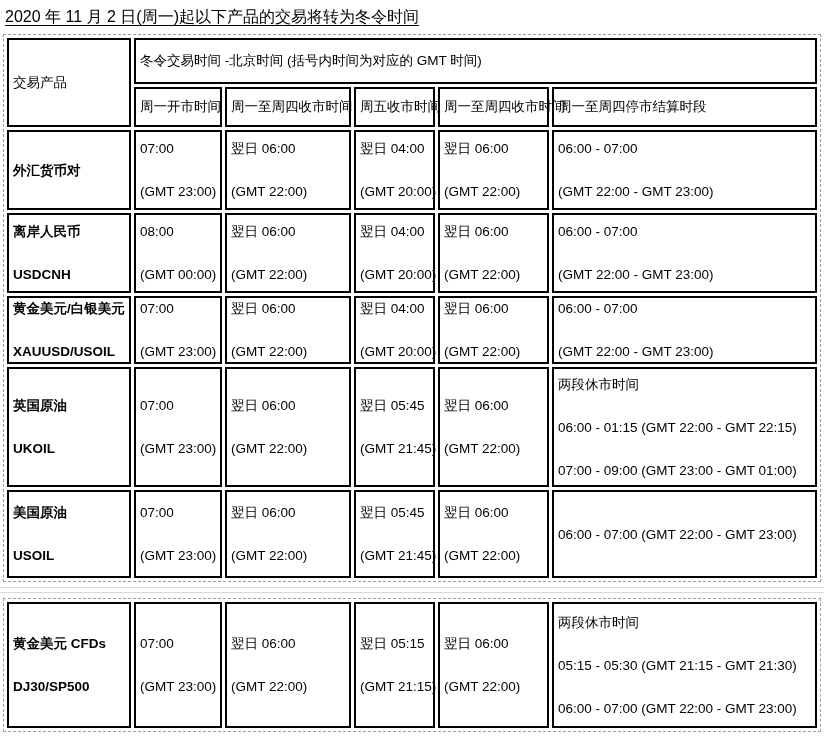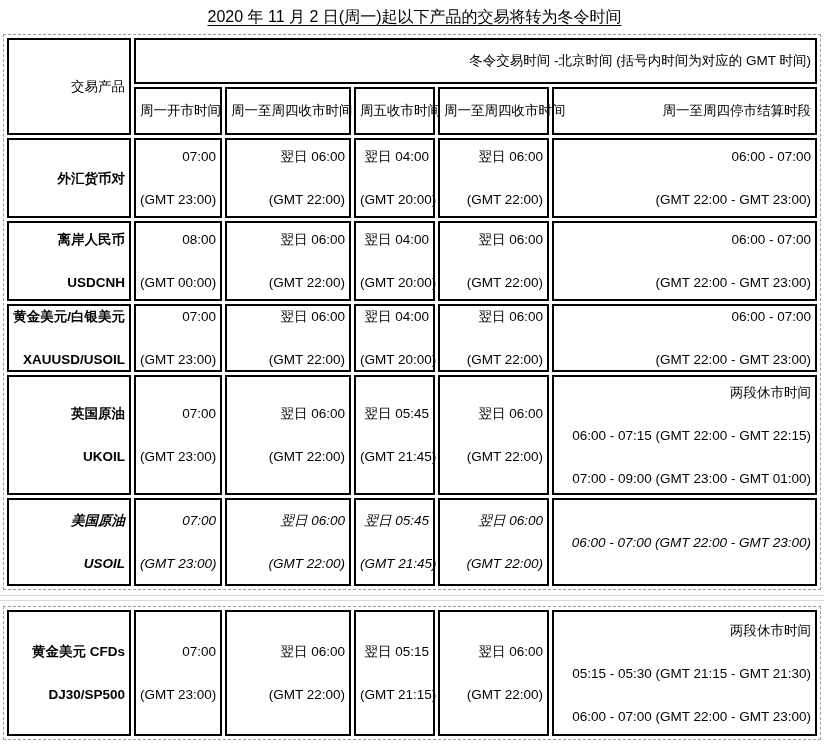--- a/index.html
+++ b/index.html
@@ -15,56 +15,55 @@
     overflow: hidden;
   }
   .title {
     font-size: 16px;
     font-weight: 400;
     line-height: 21px;
     margin: 6px 0 7px 5px;
     text-decoration: underline;
     text-underline-offset: 3px;
     white-space: nowrap;
-    text-align: center;
   }
   .twrap {
     border: 1px dashed #9e9e9e;
     margin: 0 3px;
     background: #ffffff;
   }
   table {
     border-collapse: separate;
     border-spacing: 3px;
     width: 100%;
     table-layout: fixed;
   }
   td {
     border: 2px solid #000000;
     box-sizing: border-box;
     background: #ffffff;
     vertical-align: middle;
-    text-align: right;
+    text-align: left;
     font-size: 13.5px;
     font-weight: 400;
     padding: 1px 4px;
     white-space: nowrap;
   }
   .c0 { width: 124px; }
   .c1 { width: 88px; }
   .c2 { width: 126px; }
   .c3 { width: 81px; }
   .c4 { width: 111px; }
   .c5 { width: auto; }
   .hr1 { height: 46px; }
-  .hr2 { height: 48px; }
+  .hr2 { height: 40px; }
   #tbody1 tr { height: 80px; }
   #tbody1 tr:nth-child(3) { height: 68px; }
   #tbody1 tr:nth-child(4) { height: 120px; }
-  #tbody1 tr:nth-child(5) { height: 88px; font-style: italic; }
+  #tbody1 tr:nth-child(5) { height: 88px; }
   #tbody2 tr { height: 126px; }
   .line { line-height: 17px; }
   .line + .line { margin-top: 26px; }
   td.product { font-weight: 700; margin-top: 18px; }
   .divider {
     height: 4px;
     border-top: 1px solid #dadada;
     border-bottom: 1px solid #dadada;
     margin: 5px 0;
     width: 824px;
@@ -192,21 +191,21 @@
           <td>
             <div class="line">翌日 05:45</div>
             <div class="line">(GMT 21:45)</div>
           </td>
           <td>
             <div class="line">翌日 06:00</div>
             <div class="line">(GMT 22:00)</div>
           </td>
           <td>
             <div class="line">两段休市时间</div>
-            <div class="line">06:00 - 07:15 (GMT 22:00 - GMT 22:15)</div>
+            <div class="line">06:00 - 01:15 (GMT 22:00 - GMT 22:15)</div>
             <div class="line">07:00 - 09:00 (GMT 23:00 - GMT 01:00)</div>
           </td>
         </tr>
         <tr>
           <td class="product">
             <div class="line">美国原油</div>
             <div class="line">USOIL</div>
           </td>
           <td>
             <div class="line">07:00</div>

